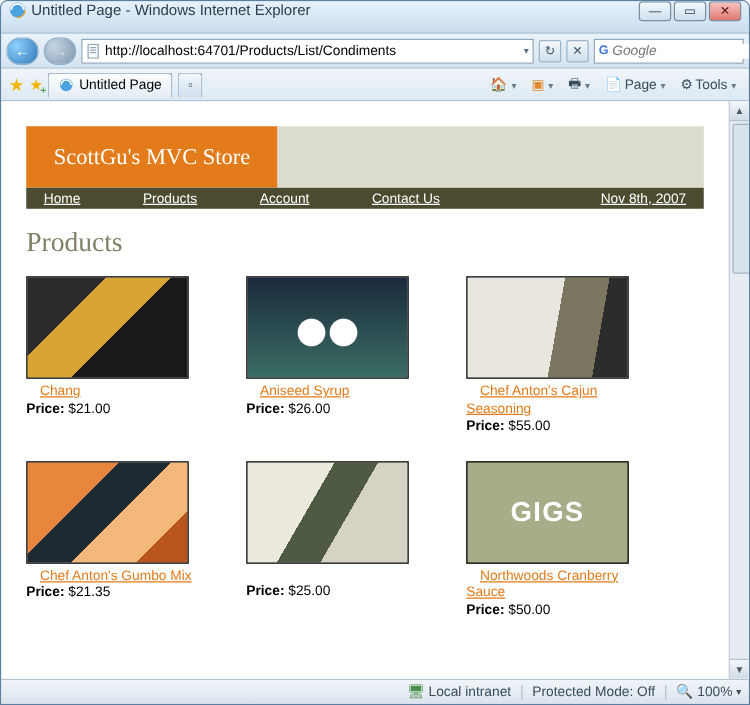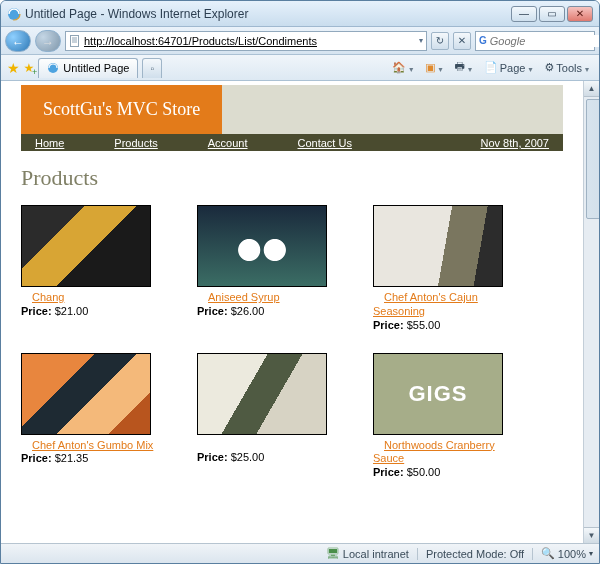--- a/index.html
+++ b/index.html
@@ -1,48 +1,48 @@
 <!DOCTYPE html>
 <html><head>
 <meta charset="utf-8">
 <style>
   * { box-sizing: border-box; margin: 0; padding: 0; }
   body { font-family: "Segoe UI", Tahoma, sans-serif; font-size: 11px; background: #fff; width: 600px; height: 564px; overflow: hidden; }
   
   .win { display:flex; flex-direction:column; height:100%; border:1px solid #5a7fa0; border-radius:6px 6px 0 0; overflow:hidden; background:linear-gradient(#dceaf5,#e9f1f8); }
-  .titlebar { display:flex; align-items:center; height:26px; padding:0 6px; background:linear-gradient(#e6f1fb,#c9ddee); border-bottom:1px solid #9fb8cf; }
+  .titlebar { display:flex; height:26px; padding:0 6px; background:linear-gradient(#e6f1fb,#c9ddee); border-bottom:1px solid #9fb8cf; }
   .titlebar .ico { width:14px;height:14px;margin-right:4px;display:inline-flex;align-items:center;justify-content:center; }
   .title-text { color:#2c3e50; font-size:12px; flex:0 0 auto; }
   .title-gap { flex:1; }
   .winbtns { display:flex; gap:2px; }
   .winbtn { width:26px;height:16px;border:1px solid #7b8fa3;border-radius:3px;background:linear-gradient(#f3f8fc,#cfe0ee);display:flex;align-items:center;justify-content:center;font-size:10px;color:#2c3e50;cursor:default; }
   .winbtn.close { background:linear-gradient(#f6c4c0,#e07a70); color:#5a1a14; }
   
   .navrow { display:flex; align-items:center; height:28px; padding:2px 4px; gap:4px; background:linear-gradient(#eaf2fa,#d6e4f0); border-bottom:1px solid #abc1d4; }
   .navbtn { width:26px;height:22px;border:1px solid #8fb1ce;border-radius:12px;background:radial-gradient(circle at 30% 30%, #8fd0ff,#2e78b5);display:flex;align-items:center;justify-content:center;color:#fff;font-size:12px; }
   .navbtn.fwd { background:radial-gradient(circle at 30% 30%,#c4d6e5,#7f97ab); color:#e0e0e0; }
   .addrwrap { flex:1; height:20px; background:#fff;border:1px solid #92a9bd; display:flex; align-items:center; padding:0 3px; gap:3px; }
-  .addrwrap input { flex:1; border:none; outline:none; font-size:11px;text-decoration:underline; }
+  .addrwrap input { flex:1; border:none; outline:none; font-size:11px; }
   .smallbtn { width:18px;height:18px;border:1px solid #9fb5c8;border-radius:2px;background:linear-gradient(#f4f8fb,#d0dfec);display:flex;align-items:center;justify-content:center;font-size:10px;color:#40586d; }
   .searchwrap { width:120px;height:20px;background:#fff;border:1px solid #92a9bd;display:flex;align-items:center;padding:0 3px;gap:3px; }
   .searchwrap input { flex:1;border:none;outline:none;font-size:11px;font-style:italic;color:#888; }
   
   .favrow { display:flex; align-items:center; height:26px; padding:2px 6px; gap:4px; background:linear-gradient(#f0f5fa,#dde9f3); border-bottom:1px solid #abc1d4; }
   .tab { height:20px; padding:0 8px; border:1px solid #99b0c5; border-bottom:none; border-radius:3px 3px 0 0; background:linear-gradient(#fdfefe,#e5edf4); display:flex;align-items:center;gap:4px; font-size:11px; }
   .spacer { flex:1; }
   .tool { height:18px; padding:0 4px; display:flex;align-items:center;gap:2px;font-size:11px;color:#3a4d5e; }
   .tool .caret::after{content:"▾";font-size:8px;color:#6b7d8c;margin-left:1px;}
   
   .viewport { flex:1; background:#fff; position:relative; overflow:hidden; }
   .vscroll { position:absolute; right:0; top:0; bottom:0; width:16px; background:#e6ecf2; border-left:1px solid #c3ced8; }
   .vscroll .btn { height:16px;background:linear-gradient(#f3f7fa,#d0dbe4);border-bottom:1px solid #b6c2cd;display:flex;align-items:center;justify-content:center;font-size:8px;color:#4a5b6a; }
   .vscroll .btn.bot { position:absolute;bottom:0;left:0;right:0;border-top:1px solid #b6c2cd;border-bottom:none; }
   .vscroll .thumb { position:absolute; left:2px; right:2px; top:18px; height:120px; background:linear-gradient(90deg,#d7e3ed,#b8cad9);border:1px solid #9fb2c3;border-radius:2px; }
   .pagewrap { position:absolute; left:0; top:0; right:16px; bottom:0; overflow:hidden; }
-  .page { width:100%; padding:4px 20px 10px 20px; }
+  .page { width:100%; padding:20px 20px 10px 20px; }
   
   .sitehdr { display:flex; }
   .brand { background:#e37b1a; color:#fff; padding:14px 22px; font-size:18px; font-family: Georgia, 'Times New Roman', serif; }
   .brandrest { flex:1; background:#dcdccf; }
   .menubar { background:#4a4b2f; color:#fff; height:17px; display:flex; align-items:center; padding:0 14px; gap:50px; font-size:11px; }
   .menubar a { color:#fff; text-decoration:underline; }
   .menubar .date { margin-left:auto; font-size:11px;text-decoration:underline; }
   h1.pgtitle { color:#808066; font-size:22px; font-weight:normal; margin:14px 0 14px 0; font-family: Georgia, serif; }
   .grid { display:grid; grid-template-columns: repeat(3, 150px); column-gap:26px; row-gap:22px; }
   .card { width:150px; }

